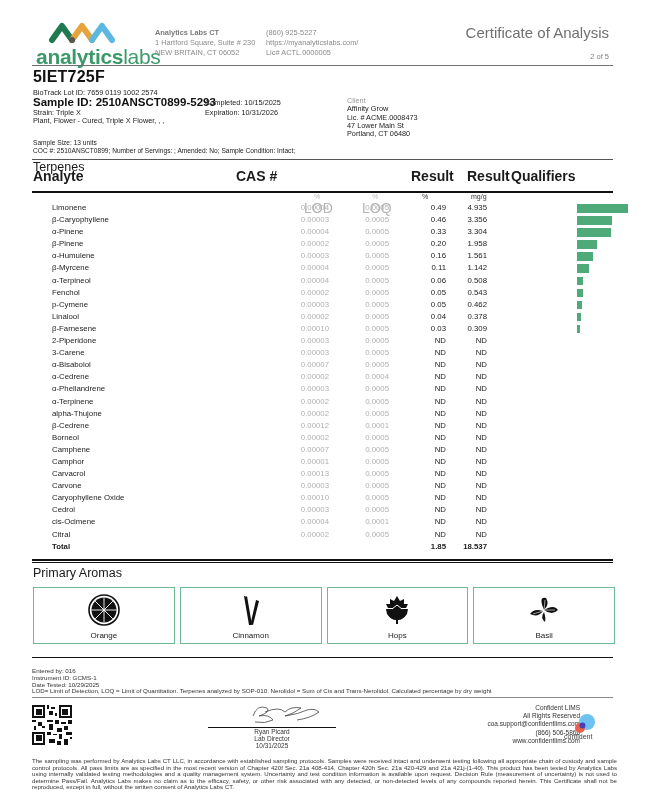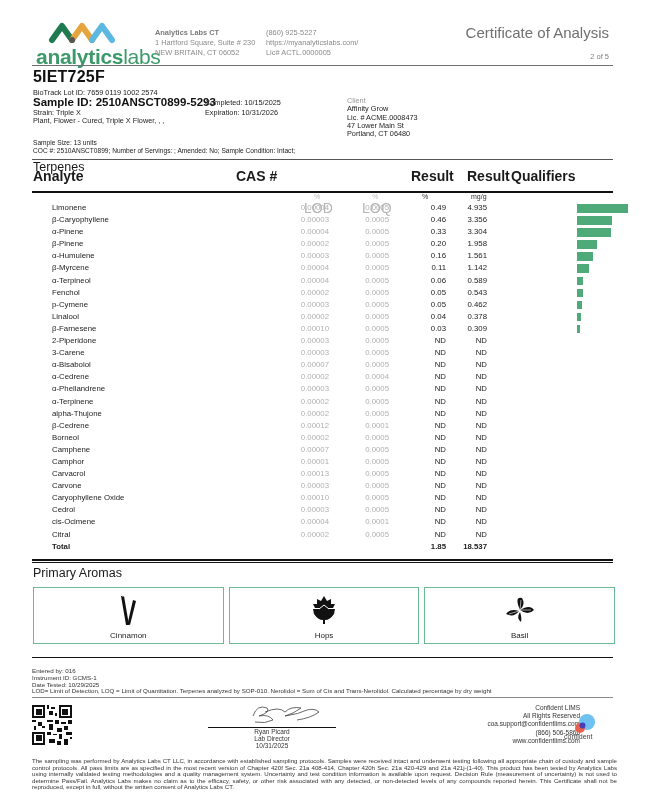--- a/index.html
+++ b/index.html
@@ -188,21 +188,21 @@
       <span class="c-loq">0.0005</span>
       <span class="c-pct">0.11</span>
       <span class="c-mg">1.142</span>
       <div class="bar" style="width: 11.8018px; background: rgb(78, 171, 121);"></div>
     </div>
     <div class="row">
       <span class="c-name">α-Terpineol</span>
       <span class="c-lod">0.00004</span>
       <span class="c-loq">0.0005</span>
       <span class="c-pct">0.06</span>
-      <span class="c-mg">0.589</span>
+      <span class="c-mg">0.508</span>
       <div class="bar" style="width: 6.08693px; background: rgb(78, 171, 121);"></div>
     </div>
     <div class="row">
       <span class="c-name">Fenchol</span>
       <span class="c-lod">0.00002</span>
       <span class="c-loq">0.0005</span>
       <span class="c-pct">0.05</span>
       <span class="c-mg">0.543</span>
       <div class="bar" style="width: 5.61155px; background: rgb(78, 171, 121);"></div>
     </div>
@@ -354,20 +354,34 @@
       <span class="c-pct">1.85</span>
       <span class="c-mg">18.537</span>
     </div>
   </div>
 <div class="abs total-rule"></div>
 
 <div class="abs sec-rule" style="top:562px;height:1.2px;background:#111"></div>
 <div class="abs sec-title" style="top:566px">Primary Aromas</div>
 
 <div class="aroma-row">
+  <div class="aroma">
+    <svg class="ico" viewBox="0 0 32 32">
+      <circle cx="16" cy="16" r="15" fill="none" stroke="#111" stroke-width="1.6"></circle>
+      <circle cx="16" cy="16" r="12.5" fill="#111"></circle>
+      <g stroke="#fff" stroke-width="0.9">
+        <line x1="16" y1="3.5" x2="16" y2="28.5"></line>
+          <line x1="3.5" y1="16" x2="28.5" y2="16"></line>
+        <line x1="7.2" y1="7.2" x2="24.8" y2="24.8"></line>
+          <line x1="24.8" y1="7.2" x2="7.2" y2="24.8"></line>
+      </g>
+      <circle cx="16" cy="16" r="1.3" fill="#fff"></circle>
+    </svg>
+    <div class="lbl">Orange</div>
+  </div>
   <div class="aroma">
     <svg class="ico" viewBox="0 0 32 32">
       <path d="M9 2 L12 2 L17 31 L14 31 Z" fill="#111"></path>
       <path d="M10 2.5 Q11 1.5 12 2.5" stroke="#fff" stroke-width="0.6" fill="none"></path>
       <path d="M21 6 L24 7 L18 31 L15.5 30 Z" fill="#111"></path>
     </svg>
     <div class="lbl">Cinnamon</div>
   </div>
   <div class="aroma">
     <svg class="ico" viewBox="0 0 32 32">

